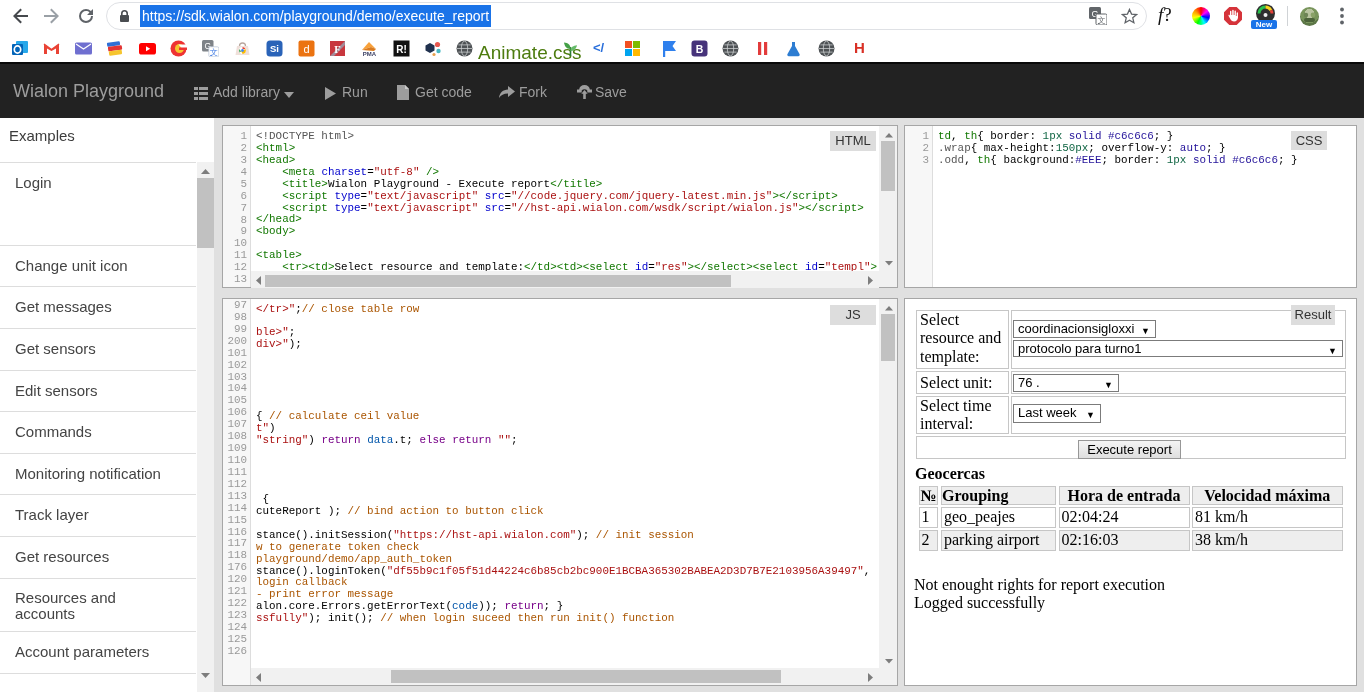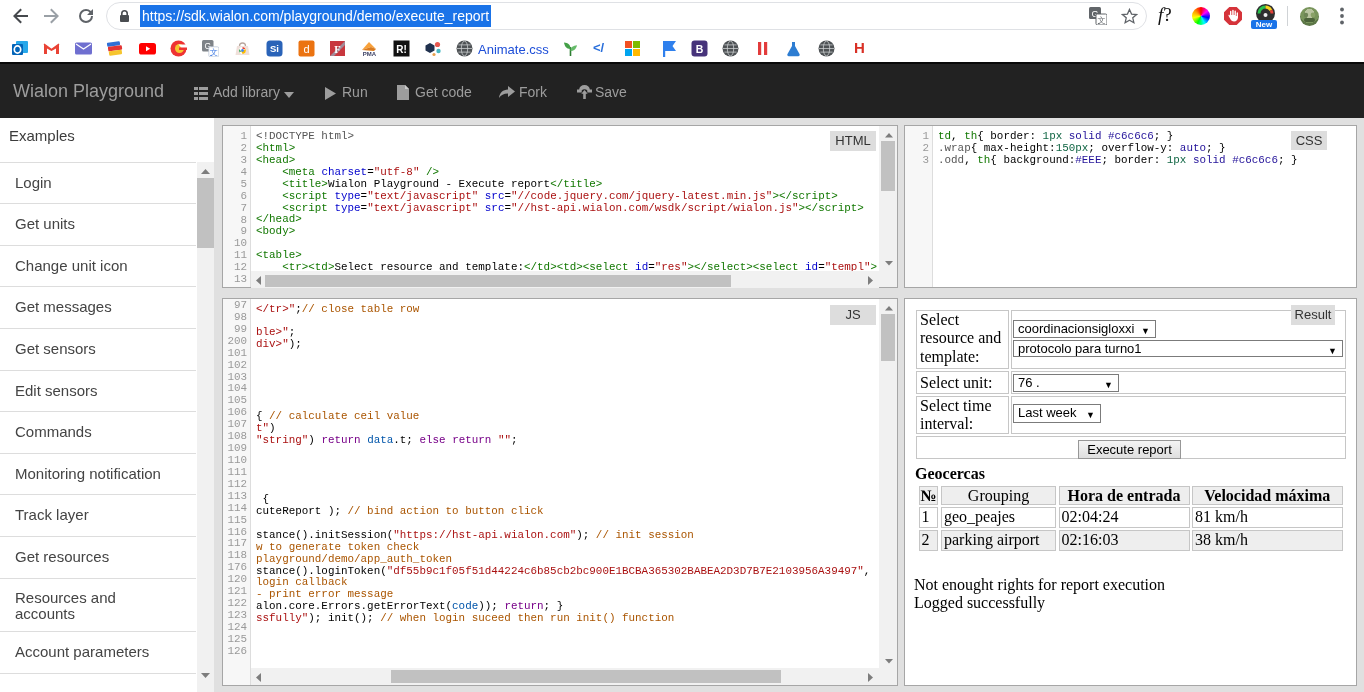--- a/index.html
+++ b/index.html
@@ -166,21 +166,21 @@
         <polygon points="5,3 9.5,5.5 9.5,10.5 5,13 .5,10.5 .5,5.5" fill="#20314e"></polygon>
         <circle cx="12.5" cy="4.5" r="2.6" fill="#e8584f"></circle>
         <circle cx="13.5" cy="11" r="2.2" fill="#49b9c4"></circle>
         <circle cx="9" cy="14.5" r="1.6" fill="#e8a14f"></circle>
       </svg></div>
 <div class="bicon" style="left:456px;top:8.2px;width:17px;height:17px"><svg width="17" height="17" viewBox="0 0 17 17">
         <circle cx="8.5" cy="8.5" r="8" fill="#4e5255"></circle>
         <ellipse cx="8.5" cy="8.5" rx="3.2" ry="7.4" fill="none" stroke="#dadcde" stroke-width="0.7"></ellipse>
         <path d="M1 8.5h15M2.4 4.9h12.2M2.4 12.1h12.2" stroke="#dadcde" stroke-width="0.7" fill="none"></path>
       </svg></div>
-<div class="abs" style="left:478px;top:10px;font-size:13px;color:#1d4ed8">Animate.css</div>
+<div class="abs" style="left:478px;top:10px;font-size:19px;color:#4d7c0f">Animate.css</div>
 <div class="bicon" style="left:562px;top:8.2px;width:17px;height:17px"><svg width="17" height="17" viewBox="0 0 17 17">
         <path d="M8.5 16V7" stroke="#2e7d32" stroke-width="1.6"></path>
         <path d="M8.5 9C4 9 2.5 5.5 2 2.5 6 3 8.5 4.5 8.5 9z" fill="#43a047"></path>
         <path d="M8.5 11C12.5 11 14.5 8 15 5.2 11.4 5.7 8.5 7 8.5 11z" fill="#66bb6a"></path>
       </svg></div>
 <div class="bicon" style="left:593px;top:8.2px;width:17px;height:17px">
       <div style="font:bold 13px 'Liberation Sans';color:#2a6fdb">&lt;/</div>
     </div>
 <div class="bicon" style="left:624px;top:8.2px;width:17px;height:17px"><svg width="17" height="17" viewBox="0 0 17 17">
         <rect x="1" y="1" width="7" height="7" fill="#f25022"></rect>
@@ -249,23 +249,20 @@
 <svg class="abs" style="left:577px;top:21px" width="15" height="14" viewBox="0 0 15 14">
       <path d="M7.5 0a5.5 5.5 0 0 1 5.4 4.5H15v3h-4.7V5.6a3.4 3.4 0 0 0-5.6 0v1.9H0v-3h2.1A5.5 5.5 0 0 1 7.5 0z" fill="#9d9d9d"></path>
       <path d="M7.5 5l3.2 3.8H8.8V14H6.2V8.8H4.3z" fill="#9d9d9d"></path>
     </svg>
 <div class="nitem" style="left:595px">Save</div>
 </div>
 <div id="sidebar" class="abs">
 <div id="sbhead">Examples</div>
 <div class="sitem" style="top:43.5px;height:41.6px">
       <span style="line-height:20px;top:10px">Login</span>
-    </div>
-<div class="sitem" style="top:85.1px;height:41.6px">
-      <span style="line-height:20px;top:10px">Get units</span>
     </div>
 <div class="sitem" style="top:126.7px;height:41.6px">
       <span style="line-height:20px;top:10px">Change unit icon</span>
     </div>
 <div class="sitem" style="top:168.3px;height:41.6px">
       <span style="line-height:20px;top:10px">Get messages</span>
     </div>
 <div class="sitem" style="top:209.9px;height:41.6px">
       <span style="line-height:20px;top:10px">Get sensors</span>
     </div>
@@ -414,21 +411,21 @@
 <div class="sel" style="left:1013px;top:320px;width:143px;height:18px">coordinacionsigloxxi</div>
 <div class="sel" style="left:1013px;top:340px;width:330px;height:17px">protocolo para turno1</div>
 <div class="sel" style="left:1013px;top:374px;width:106px;height:18px">76 .</div>
 <div class="sel" style="left:1013px;top:404px;width:88px;height:19px">Last week</div>
 <div class="abs" style="left:1078px;top:440px;width:103px;height:19px;background:linear-gradient(#f4f4f4,#dfdfdf);border:1px solid #979797;font-size:13px;text-align:center;line-height:17px;color:#000">Execute report</div>
 <div class="abs res" style="left:915px;top:465px;font-weight:bold">Geocercas</div>
 <div class="cell res eee" style="left:918.5px;top:486px;width:19.5px;height:19px;">
     <div style="text-align:center;font-weight:bold">№</div>
   </div>
 <div class="cell res eee" style="left:941px;top:486px;width:115px;height:19px;">
-    <div style="text-align:center;font-weight:normal">Grouping</div>
+    <div style="font-weight:bold">Grouping</div>
   </div>
 <div class="cell res eee" style="left:1058.5px;top:486px;width:131px;height:19px;">
     <div style="text-align:center;font-weight:bold">Hora de entrada</div>
   </div>
 <div class="cell res eee" style="left:1192px;top:486px;width:150.5px;height:19px;">
     <div style="text-align:center;font-weight:bold">Velocidad máxima</div>
   </div>
 <div class="cell res " style="left:918.5px;top:507px;width:19.5px;height:21px;">
     <div style="padding-left:2px">1</div>
   </div>

